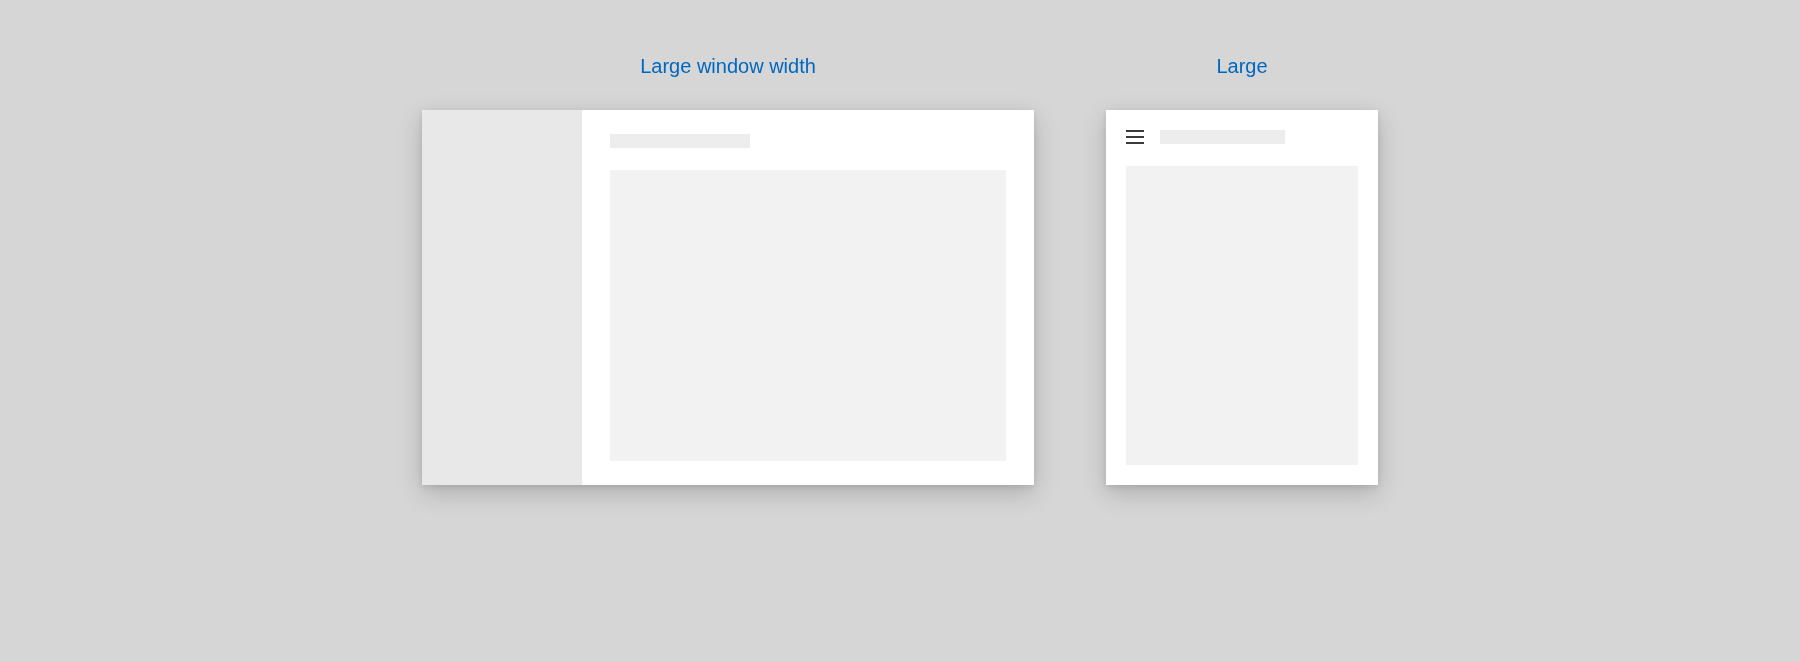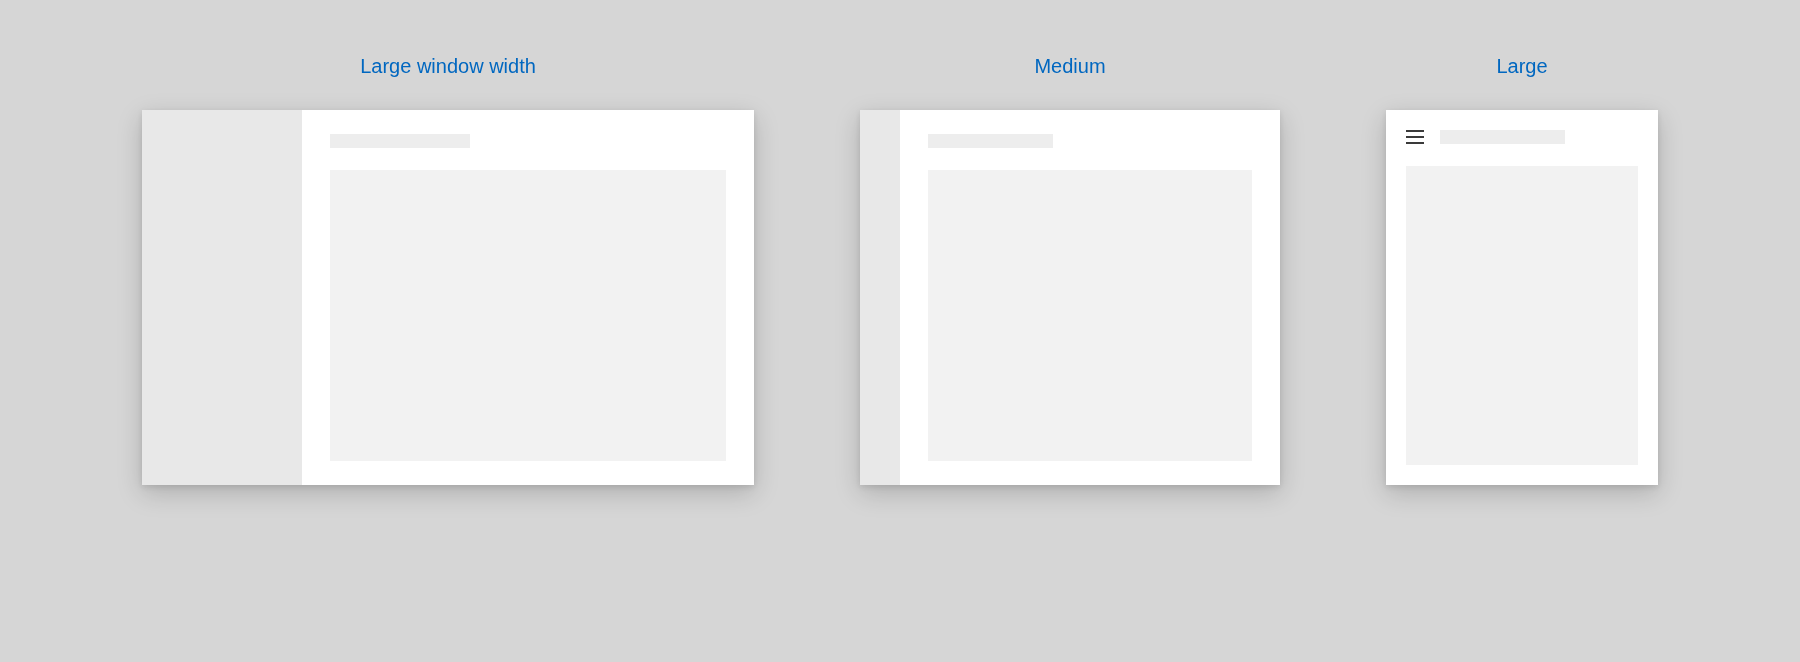--- a/index.html
+++ b/index.html
@@ -13,21 +13,21 @@
       font-family: "Segoe UI", -apple-system, BlinkMacSystemFont, sans-serif;
       width: 1800px;
       height: 662px;
       overflow: hidden;
     }
     
     .container {
       display: flex;
       justify-content: center;
       align-items: flex-start;
-      gap: 106px;
+      gap: 72px;
       padding-top: 55px;
       padding-left: 90px;
       padding-right: 90px;
     }
     
     .variant {
       display: flex;
       flex-direction: column;
       align-items: center;
     }
@@ -140,32 +140,20 @@
       <div class="nav-pane nav-pane-large"></div>
       <div class="content-area">
         <div class="header-row">
           <div class="title-placeholder title-placeholder-large"></div>
         </div>
         <div class="content-placeholder"></div>
       </div>
     </div>
   </div>
 
-  <div class="variant">
-    <div class="variant-label">Medium</div>
-    <div class="window window-medium">
-      <div class="nav-pane nav-pane-medium"></div>
-      <div class="content-area">
-        <div class="header-row">
-          <div class="title-placeholder title-placeholder-medium"></div>
-        </div>
-        <div class="content-placeholder"></div>
-      </div>
-    </div>
-  </div>
 
   <div class="variant">
     <div class="variant-label">Large</div>
     <div class="window window-small">
       <div class="content-area content-area-small">
         <div class="header-row">
           <div class="hamburger-icon">
             <span></span>
             <span></span>
             <span></span>

